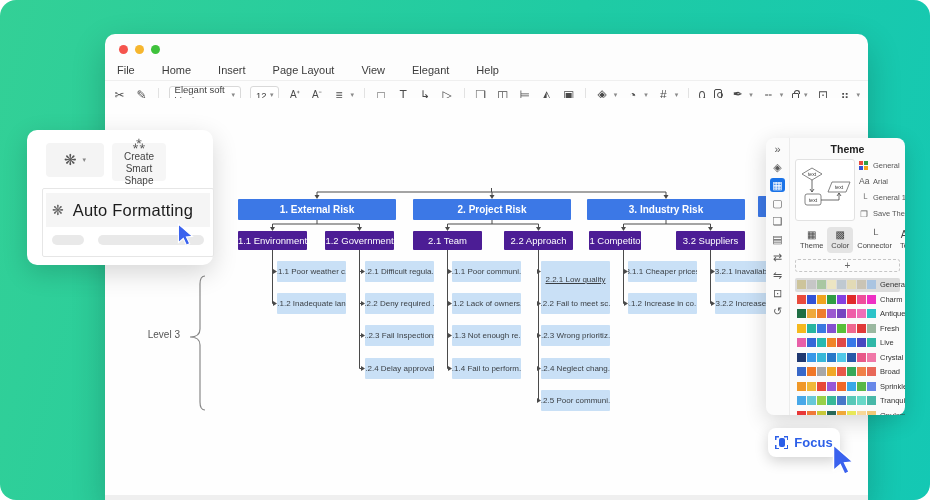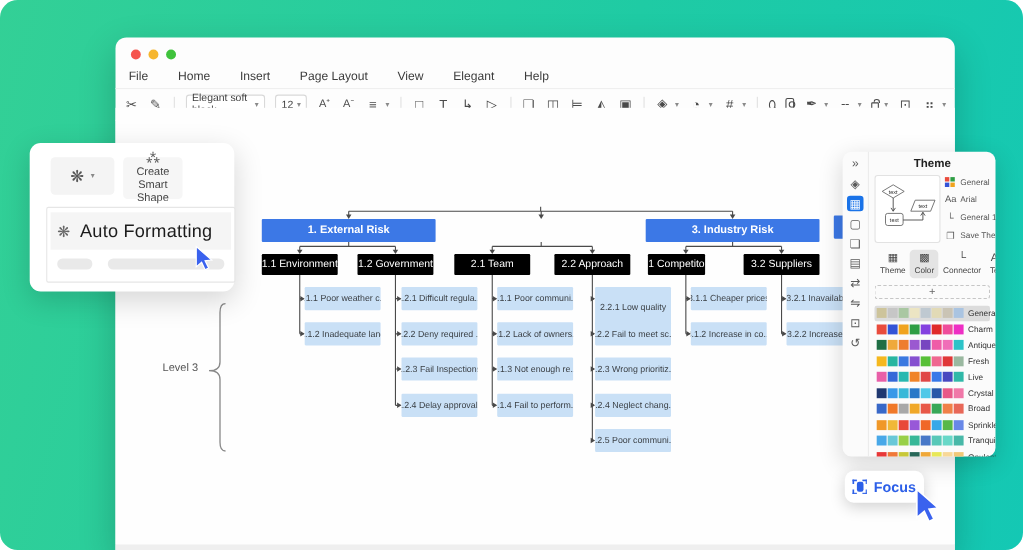--- a/index.html
+++ b/index.html
@@ -30,21 +30,21 @@
   .ico-lock{width:8px;height:6px;border:1.2px solid #4a4a4a;border-radius:1px;position:relative;display:inline-block;margin-top:4px;}
   .ico-lock::before{content:'';position:absolute;left:1px;top:-4px;width:4px;height:3px;border:1.2px solid #4a4a4a;border-bottom:none;border-radius:3px 3px 0 0;}
 
   
   .canvas{position:absolute;left:0;top:64px;right:0;bottom:5px;background:#fefefe;overflow:hidden;}
   #diagram{position:absolute;inset:0;}
   #wires{position:absolute;inset:0;pointer-events:none;}
   .tn{position:absolute;display:flex;align-items:center;justify-content:center;color:#fff;white-space:nowrap;overflow:hidden;border-radius:1px;}
   .tn.l0{background:#2d3c96;font-size:10px;font-weight:bold;}
   .tn.l1{background:#3c78e6;font-size:10px;font-weight:bold;}
-  .tn.l2{background:#000000;font-size:9.5px;}
+  .tn.l2{background:#4c1d95;font-size:9.5px;}
   .tn.leaf{background:#c9e0f6;color:#3a3f44;font-size:8px;}
   .level-label{position:absolute;left:28px;top:231px;width:47px;text-align:right;font-size:10px;color:#555;}
   .statusbar{position:absolute;left:0;right:0;bottom:0;height:5px;background:#efefef;}
 
   
   .popup{position:absolute;left:27px;top:130px;width:186px;height:135px;background:#fff;border-radius:10px;box-shadow:0 8px 26px rgba(0,0,0,.16);z-index:40;}
   .popup-row{display:flex;gap:8px;padding:13px 0 0 19px;}
   .pp-btn1{width:58px;height:34px;background:#f4f4f4;border-radius:4px;display:flex;align-items:center;justify-content:center;gap:6px;}
   .pp-burst{font-size:15px;color:#555;}
   .pp-caret{font-size:7px;color:#888;}
@@ -204,38 +204,39 @@
               <polygon points="432,268 432,273 436,270.5"></polygon>
               <polygon points="432,300 432,305 436,302.5"></polygon>
               <polygon points="519,171 519,176 523,173.5"></polygon>
               <polygon points="519,203 519,208 523,205.5"></polygon>
               <polygon points="606,171 606,176 610,173.5"></polygon>
               <polygon points="606,203 606,208 610,205.5"></polygon>
             </g>
             <path d="M100 178 Q95 178 95 186 L95 231 Q95 239 85 239 Q95 239 95 247 L95 304 Q95 312 100 312" stroke="#888" stroke-width="1.2" fill="none"></path>
           </svg>
           <div class="tn l1" style="left: 133px; top: 101px; width: 158px; height: 21px;">1. External Risk</div>
+          <div class="tn l1" style="left: 308px; top: 101px; width: 158px; height: 21px;">2. Project Risk</div>
           <div class="tn l1" style="left: 482px; top: 101px; width: 158px; height: 21px;">3. Industry Risk</div>
           <div class="tn l2" style="left: 133px; top: 133px; width: 69px; height: 19px;">1.1 Environment</div>
           <div class="tn l2" style="left: 220px; top: 133px; width: 69px; height: 19px;">1.2 Government</div>
           <div class="tn l2" style="left: 308px; top: 133px; width: 69px; height: 19px;">2.1 Team</div>
           <div class="tn l2" style="left: 399px; top: 133px; width: 69px; height: 19px;">2.2 Approach</div>
           <div class="tn l2" style="left: 484px; top: 133px; width: 52px; height: 19px;">3.1 Competitors</div>
           <div class="tn l2" style="left: 571px; top: 133px; width: 69px; height: 19px;">3.2 Suppliers</div>
           <div class="tn leaf" style="left: 172px; top: 163px; width: 69px; height: 21px;">1.1.1 Poor weather c...</div>
           <div class="tn leaf" style="left: 172px; top: 195px; width: 69px; height: 21px;">1.1.2 Inadequate land</div>
           <div class="tn leaf" style="left: 260px; top: 163px; width: 69px; height: 21px;">1.2.1 Difficult regula...</div>
           <div class="tn leaf" style="left: 260px; top: 195px; width: 69px; height: 21px;">1.2.2 Deny required ...</div>
           <div class="tn leaf" style="left: 260px; top: 227px; width: 69px; height: 21px;">1.2.3 Fail Inspections</div>
           <div class="tn leaf" style="left: 260px; top: 260px; width: 69px; height: 21px;">1.2.4 Delay approvals</div>
           <div class="tn leaf" style="left: 347px; top: 163px; width: 69px; height: 21px;">2.1.1 Poor communi...</div>
           <div class="tn leaf" style="left: 347px; top: 195px; width: 69px; height: 21px;">2.1.2 Lack of owners...</div>
           <div class="tn leaf" style="left: 347px; top: 227px; width: 69px; height: 21px;">2.1.3 Not enough re...</div>
           <div class="tn leaf" style="left: 347px; top: 260px; width: 69px; height: 21px;">2.1.4 Fail to perform...</div>
-          <div class="tn leaf" style="left: 436px; top: 163px; width: 69px; height: 37px;">2.2.1 Low quality</div>
+          <div class="tn leaf" style="left: 436px; top: 163px; width: 69px; height: 37px; text-decoration: underline;">2.2.1 Low quality</div>
           <div class="tn leaf" style="left: 436px; top: 195px; width: 69px; height: 21px;">2.2.2 Fail to meet sc...</div>
           <div class="tn leaf" style="left: 436px; top: 227px; width: 69px; height: 21px;">2.2.3 Wrong prioritiz...</div>
           <div class="tn leaf" style="left: 436px; top: 260px; width: 69px; height: 21px;">2.2.4 Neglect chang...</div>
           <div class="tn leaf" style="left: 436px; top: 292px; width: 69px; height: 21px;">2.2.5 Poor communi...</div>
           <div class="tn leaf" style="left: 523px; top: 163px; width: 69px; height: 21px;">3.1.1 Cheaper prices</div>
           <div class="tn leaf" style="left: 523px; top: 195px; width: 69px; height: 21px;">3.1.2 Increase in co...</div>
           <div class="tn leaf" style="left: 610px; top: 163px; width: 69px; height: 21px;">3.2.1 Inavailable r...</div>
           <div class="tn leaf" style="left: 610px; top: 195px; width: 69px; height: 21px;">3.2.2 Increase in ...</div>
           <div class="tn l1" style="left: 653px; top: 98px; width: 18px; height: 21px;"></div>
         </div>

